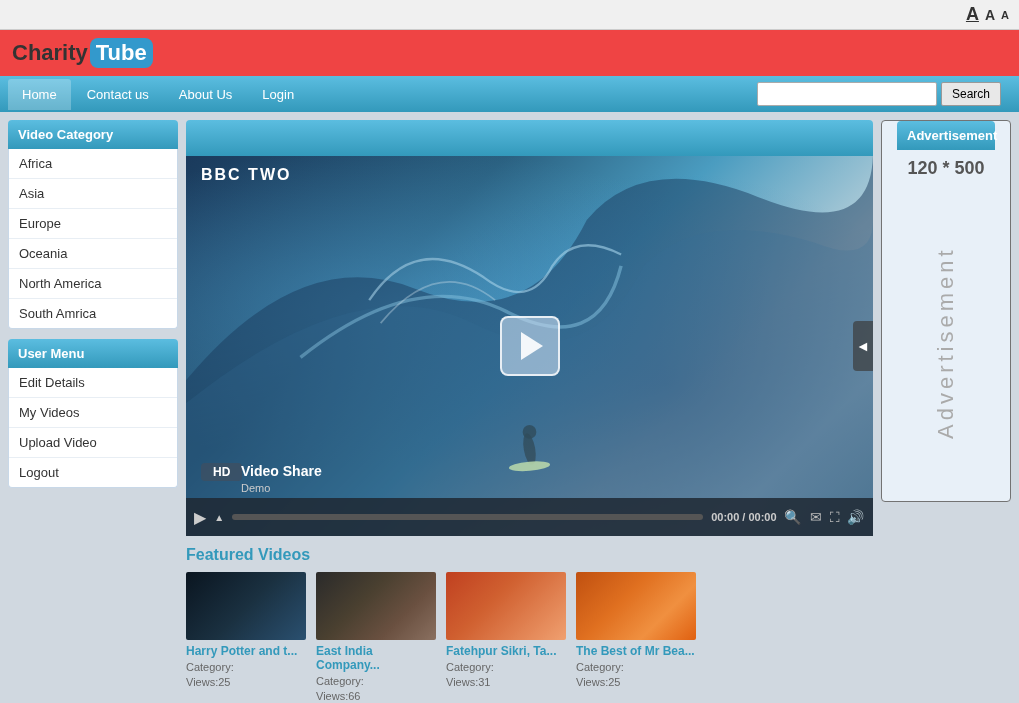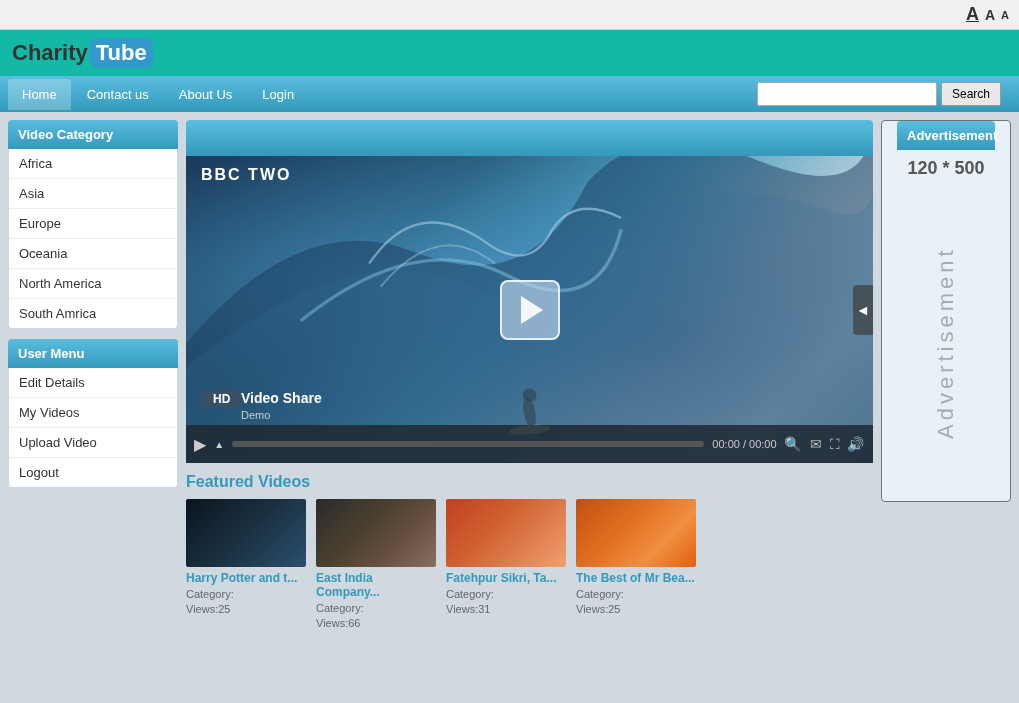--- a/index.html
+++ b/index.html
@@ -16,21 +16,21 @@
       border-bottom: 1px solid #ccc;
     }
     .font-size-btn {
       cursor: pointer;
       font-weight: bold;
       color: #333;
     }
 
     
     #header {
-      background: #14b8a6;
+      background: #ef4444;
       padding: 8px 12px;
       display: flex;
       align-items: center;
     }
     #logo {
       display: flex;
       align-items: center;
       font-size: 22px;
       font-weight: bold;
       color: #333;
@@ -131,21 +131,21 @@
       background: linear-gradient(to bottom, #5bbde0, #3399bb);
       height: 36px;
       border-radius: 4px 4px 0 0;
       margin-bottom: 0;
     }
     #video-player-wrapper {
       background: #000;
       position: relative;
       width: 100%;
       padding-bottom: 0;
-      height: 307px;
+      height: 380px;
       display: flex;
       align-items: center;
       justify-content: center;
       overflow: hidden;
     }
     #video-bg {
       width: 100%;
       height: 100%;
       background: linear-gradient(135deg, #1a3a5c 0%, #2a6080 30%, #4a9cc0 50%, #b0ccd8 70%, #d0e8f0 85%, #87aec0 100%);
       position: absolute;
@@ -259,20 +259,21 @@
       flex: 1;
       height: 6px;
       background: #555;
       border-radius: 3px;
       position: relative;
     }
     #time-display {
       color: #ccc;
       font-size: 11px;
       white-space: nowrap;
+      font-weight: bold;
     }
     .ctrl-icon {
       color: #bbb;
       font-size: 14px;
       cursor: pointer;
     }
 
     #featured-section {
       margin-top: 10px;
     }

